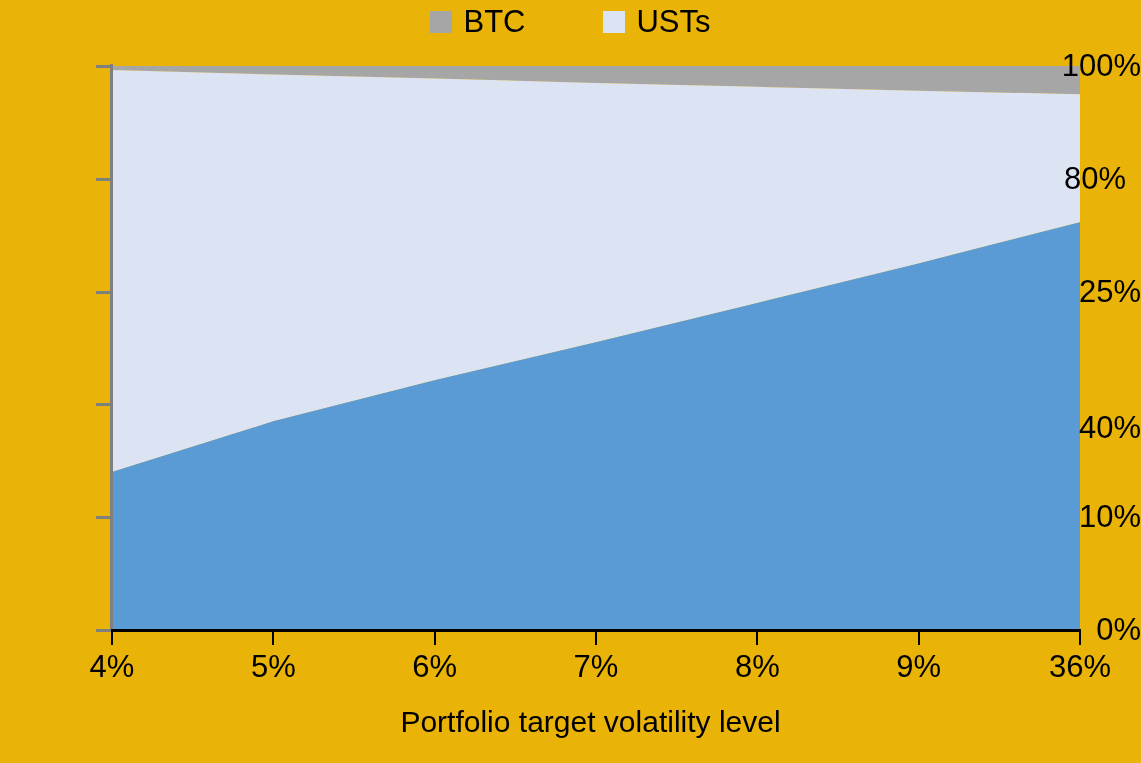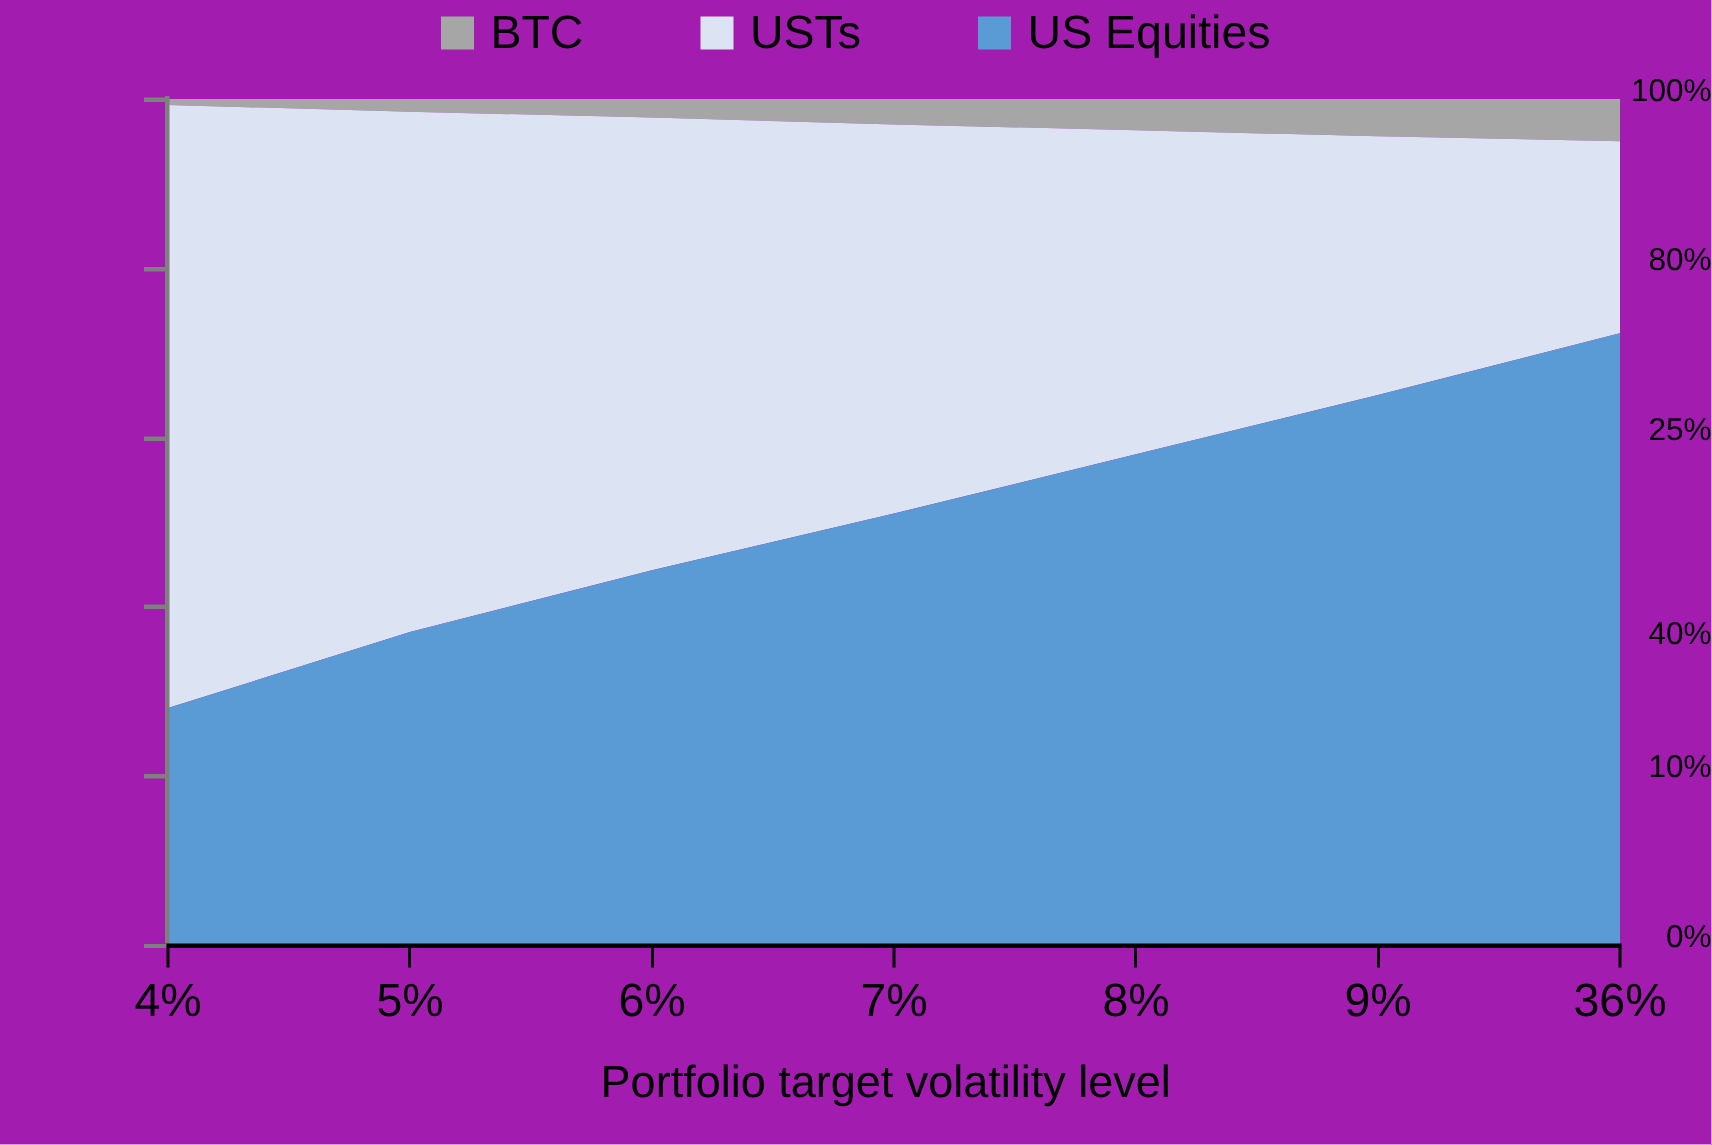--- a/index.html
+++ b/index.html
@@ -11,21 +11,21 @@
     width: 1141px;
     height: 763px;
     font-family: "Liberation Sans", sans-serif;
     overflow: hidden;
   }
 
   #chart-root {
     position: relative;
     width: 1141px;
     height: 763px;
-    background: #a21caf;
+    background: #eab308;
   }
 
   
   .legend {
     position: absolute;
     left: 0;
     top: 6px;
     width: 1141px;
     display: flex;
     justify-content: center;
@@ -86,21 +86,21 @@
     left: 96px;
     width: 15px;
     height: 3px;
     background: #7f7f7f;
   }
   .y-tick-label {
     position: absolute;
     right: 0;
     width: 92px;
     text-align: right;
-    font-size: 21px;
+    font-size: 31px;
     color: #000000;
     line-height: 1;
     white-space: nowrap;
   }
 
   .x-tick {
     position: absolute;
     top: 631px;
     width: 2px;
     height: 14px;
@@ -136,42 +136,38 @@
 
   <div class="legend">
     <div class="legend-item">
       <span class="legend-swatch" style="background:#A6A6A6"></span>
       <span class="legend-label">BTC</span>
     </div>
     <div class="legend-item">
       <span class="legend-swatch" style="background:#DCE3F2"></span>
       <span class="legend-label">USTs</span>
     </div>
-    <div class="legend-item">
-      <span class="legend-swatch" style="background:#5B9BD5"></span>
-      <span class="legend-label">US Equities</span>
-    </div>
   </div>
 
   <div class="plot-area">
     <svg id="series-svg" viewBox="0 0 968 564" preserveAspectRatio="none">
       <polygon id="area-btc" points="0.00,0.00 161.33,0.00 322.67,0.00 484.00,0.00 645.33,0.00 806.67,0.00 968.00,0.00 968.00,28.20 806.67,24.82 645.33,20.87 484.00,16.92 322.67,12.41 161.33,8.46 0.00,3.95" fill="#A6A6A6"></polygon>
       <polygon id="area-usts" points="0.00,3.95 161.33,8.46 322.67,12.41 484.00,16.92 645.33,20.87 806.67,24.82 968.00,28.20 968.00,156.23 806.67,197.40 645.33,236.88 484.00,276.36 322.67,314.15 161.33,355.32 0.00,406.08" fill="#DCE3F2"></polygon>
       <polygon id="area-equities" points="0.00,406.08 161.33,355.32 322.67,314.15 484.00,276.36 645.33,236.88 806.67,197.40 968.00,156.23 968.00,564.00 806.67,564.00 645.33,564.00 484.00,564.00 322.67,564.00 161.33,564.00 0.00,564.00" fill="#5B9BD5"></polygon>
     </svg>
   </div>
 
   <div class="y-axis-line"></div>
   <div class="x-axis-line"></div>
 
   <div id="y-axis-group">
       <div class="y-tick" style="top: 65px;"></div>
       <div class="y-tick-label" style="top: 50px;">100%</div>
       <div class="y-tick" style="top: 177.8px;"></div>
-      <div class="y-tick-label" style="top: 162.8px;">80%</div>
+      <div class="y-tick-label" style="top: 162.8px; text-align: center;">80%</div>
       <div class="y-tick" style="top: 290.6px;"></div>
       <div class="y-tick-label" style="top: 275.6px;">25%</div>
       <div class="y-tick" style="top: 403.4px;"></div>
       <div class="y-tick-label" style="top: 388.4px; margin-top: 24px;">40%</div>
       <div class="y-tick" style="top: 516.2px;"></div>
       <div class="y-tick-label" style="top: 501.2px;">10%</div>
       <div class="y-tick" style="top: 629px;"></div>
       <div class="y-tick-label" style="top: 614px;">0%</div>
     </div>
 

